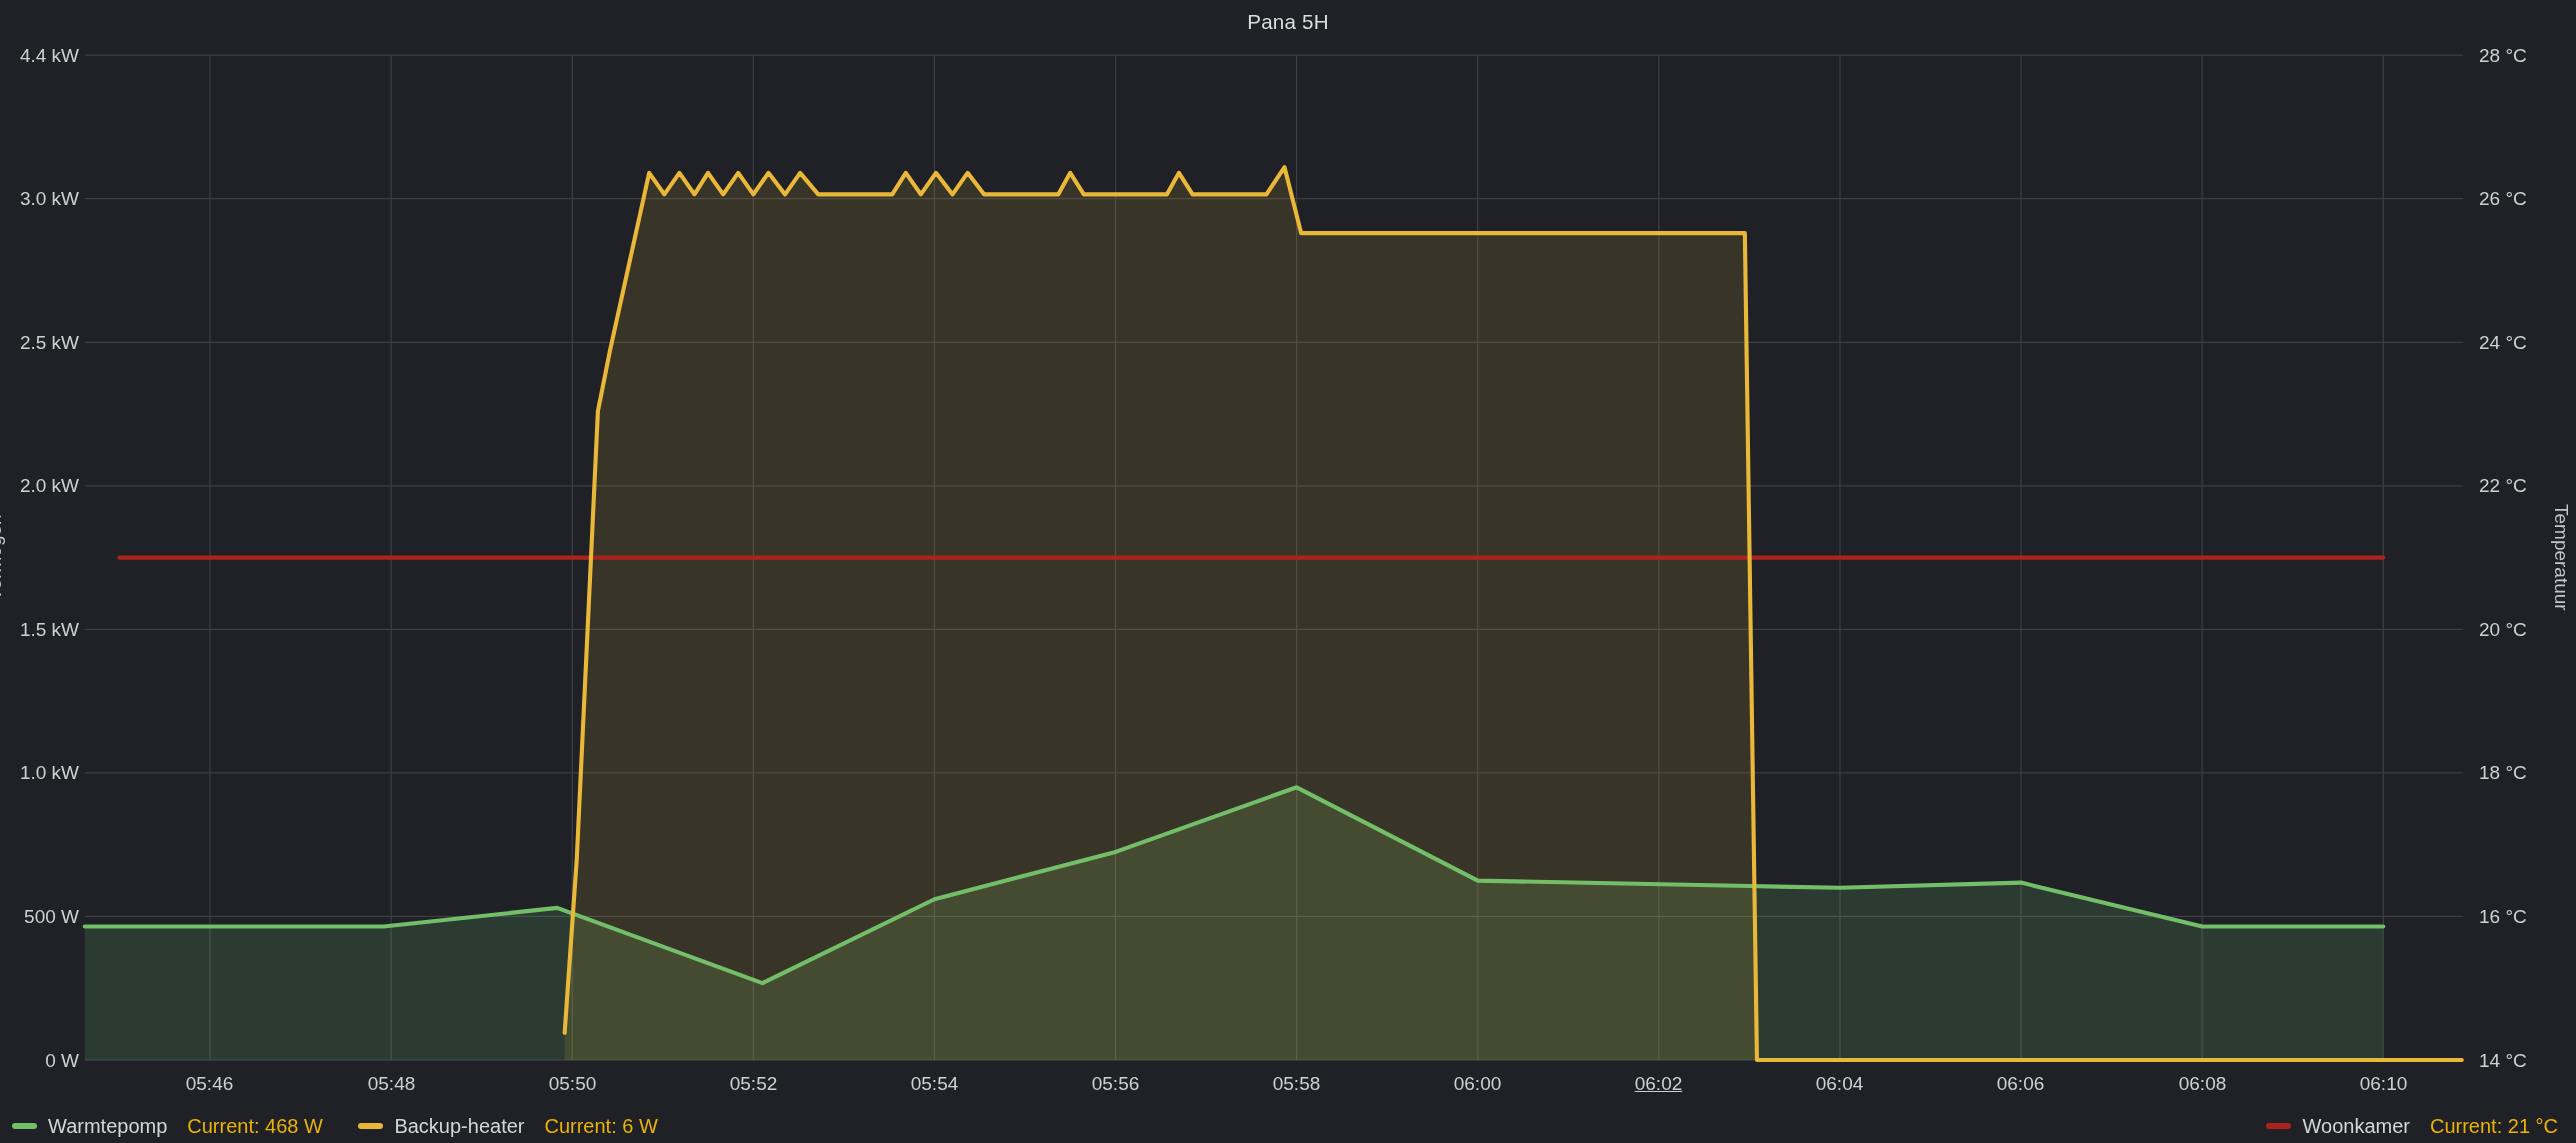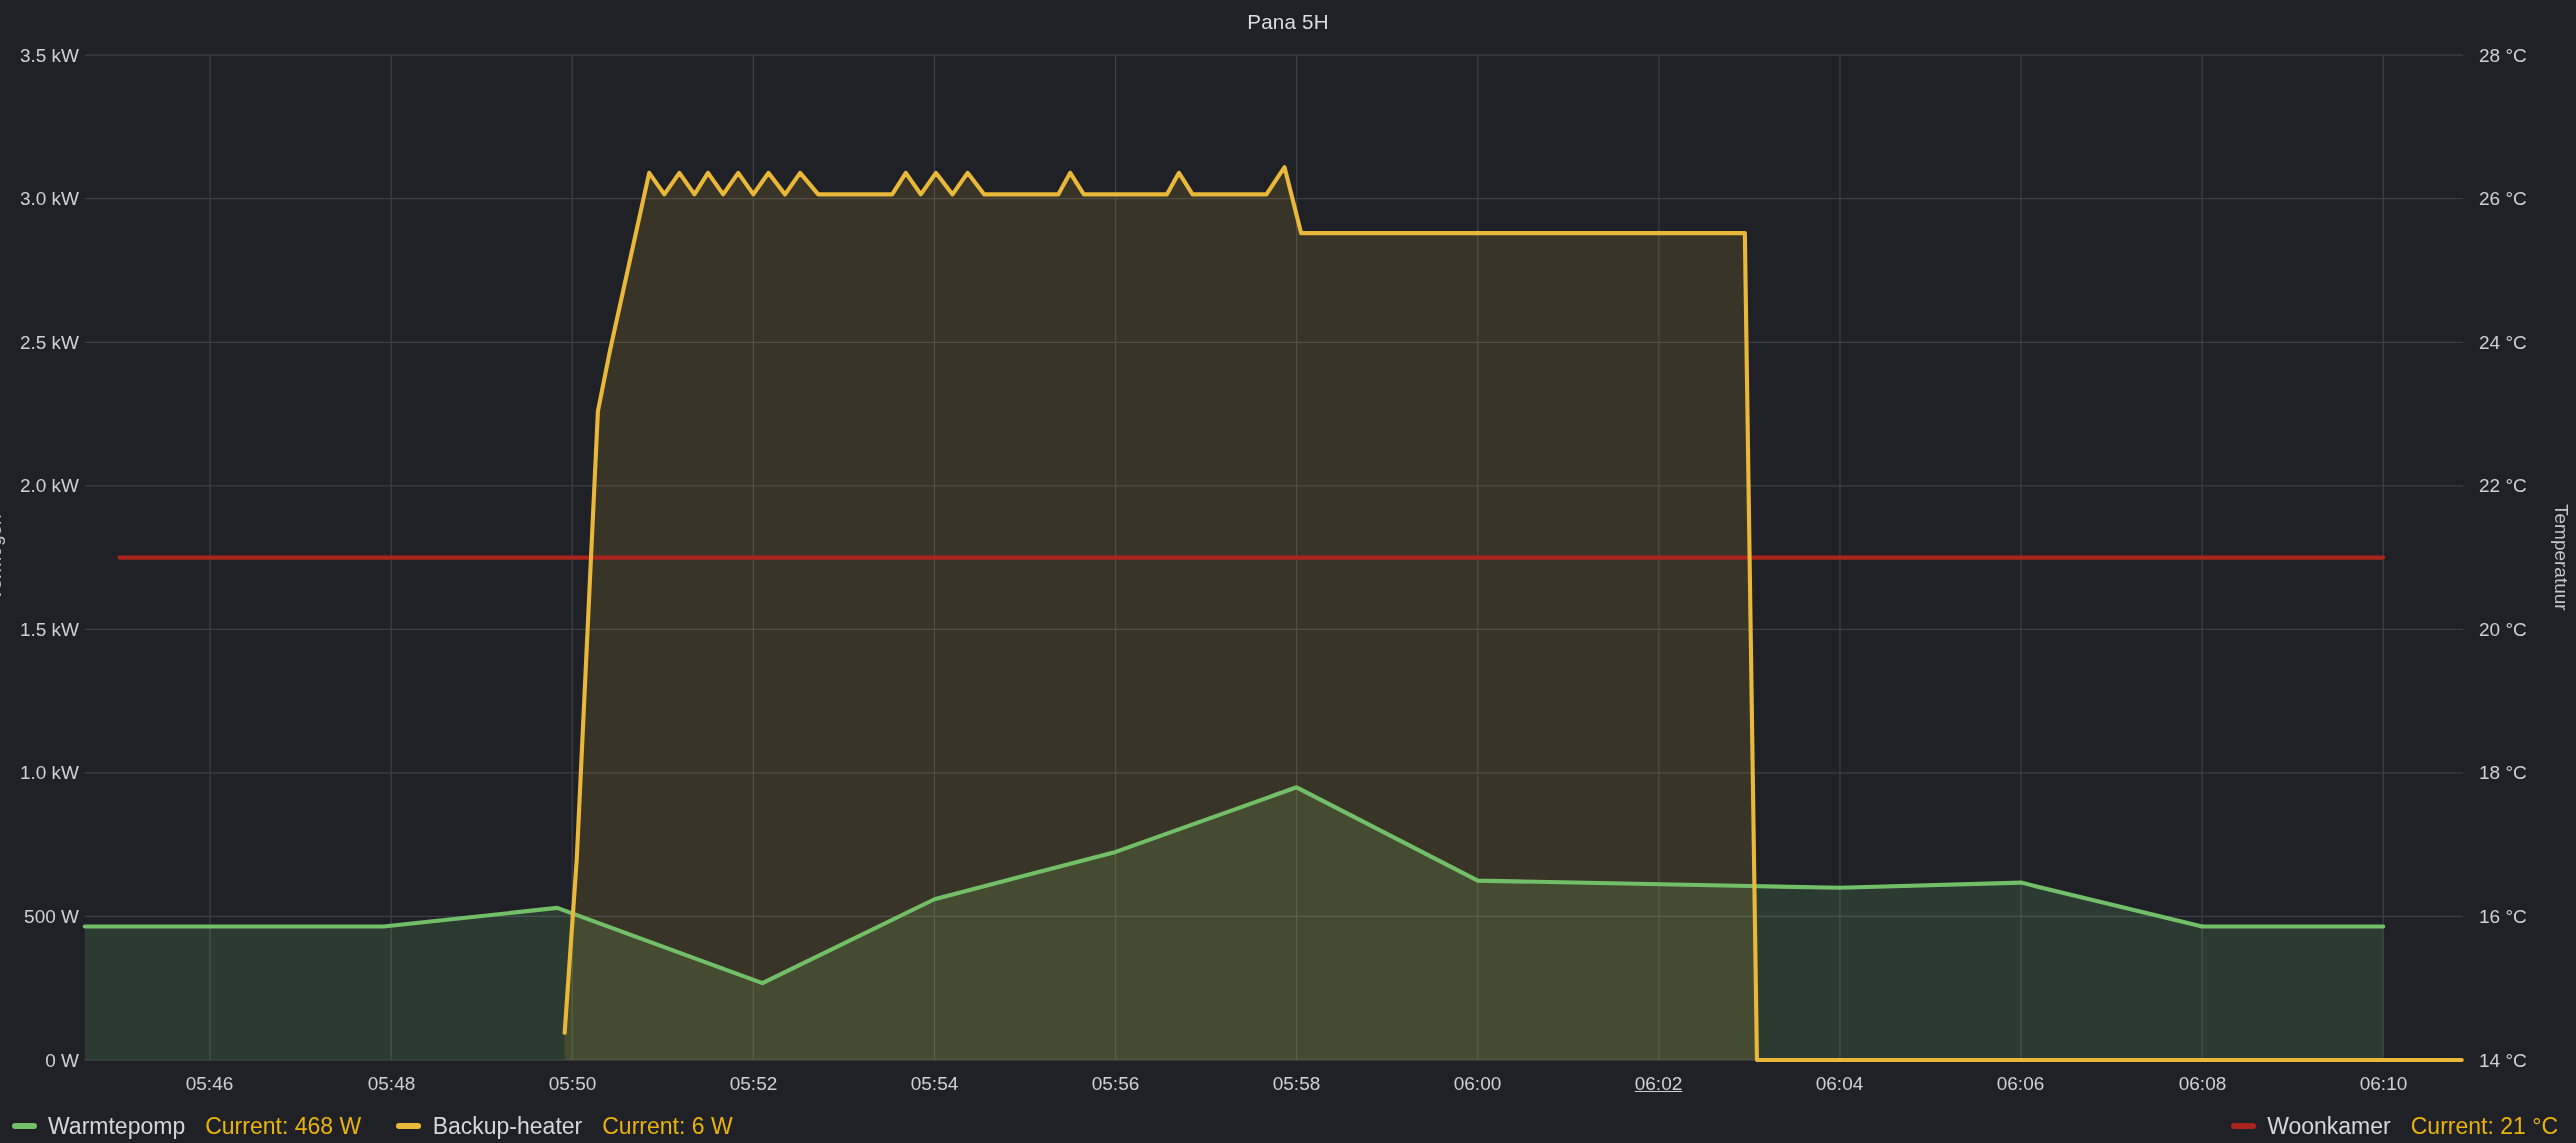--- a/index.html
+++ b/index.html
@@ -20,21 +20,21 @@
   .ytick-right{text-align:left;}
   .xtick{width:115px;text-align:center;}
   .axis-title{
     position:absolute;font-size:19px;color:#c4c5c9;
     writing-mode:vertical-rl;white-space:nowrap;
   }
   #axis-title-right{left:2550px;top:55px;height:1005px;display:flex;align-items:center;justify-content:center;}
   #axis-title-left{left:-16.5px;top:55px;height:1005px;display:flex;align-items:center;justify-content:center;transform:rotate(180deg);}
   #legend{
     position:absolute;left:11.5px;right:18px;top:1111px;height:30px;
-    display:flex;align-items:center;font-size:23px;color:#d5d6d8;
+    display:flex;align-items:center;font-size:20px;color:#d5d6d8;
   }
   .legend-item{display:flex;align-items:center;margin-right:35px;cursor:pointer;}
   .legend-item.align-right{margin-left:auto;margin-right:0;}
   .legend-swatch{width:25px;height:6.6px;border-radius:3.3px;margin-right:11.5px;flex:0 0 auto;}
   .legend-name{margin-right:20px;white-space:nowrap;}
   .legend-value{white-space:nowrap;color:#eab308;}
 </style>
 </head>
 <body>
 
@@ -73,21 +73,21 @@
     </svg>
 
   <div id="yticks-left">
       <div class="tick-label ytick-left" style="left: 0px; top: 1049px;">0 W</div>
       <div class="tick-label ytick-left" style="left: 0px; top: 905px;">500 W</div>
       <div class="tick-label ytick-left" style="left: 0px; top: 761px;">1.0 kW</div>
       <div class="tick-label ytick-left" style="left: 0px; top: 618px;">1.5 kW</div>
       <div class="tick-label ytick-left" style="left: 0px; top: 474px;">2.0 kW</div>
       <div class="tick-label ytick-left" style="left: 0px; top: 331px;">2.5 kW</div>
       <div class="tick-label ytick-left" style="left: 0px; top: 187px;">3.0 kW</div>
-      <div class="tick-label ytick-left" style="left: 0px; top: 44px;">3.5 kW</div>
+      <div class="tick-label ytick-left" style="left: 0px; top: 44px;">4.4 kW</div>
     </div>
   <div id="yticks-right">
       <div class="tick-label ytick-right" style="left: 2479px; top: 1049px;">14 °C</div>
       <div class="tick-label ytick-right" style="left: 2479px; top: 905px;">16 °C</div>
       <div class="tick-label ytick-right" style="left: 2479px; top: 761px;">18 °C</div>
       <div class="tick-label ytick-right" style="left: 2479px; top: 618px;">20 °C</div>
       <div class="tick-label ytick-right" style="left: 2479px; top: 474px;">22 °C</div>
       <div class="tick-label ytick-right" style="left: 2479px; top: 331px;">24 °C</div>
       <div class="tick-label ytick-right" style="left: 2479px; top: 187px;">26 °C</div>
       <div class="tick-label ytick-right" style="left: 2479px; top: 44px;">28 °C</div>

